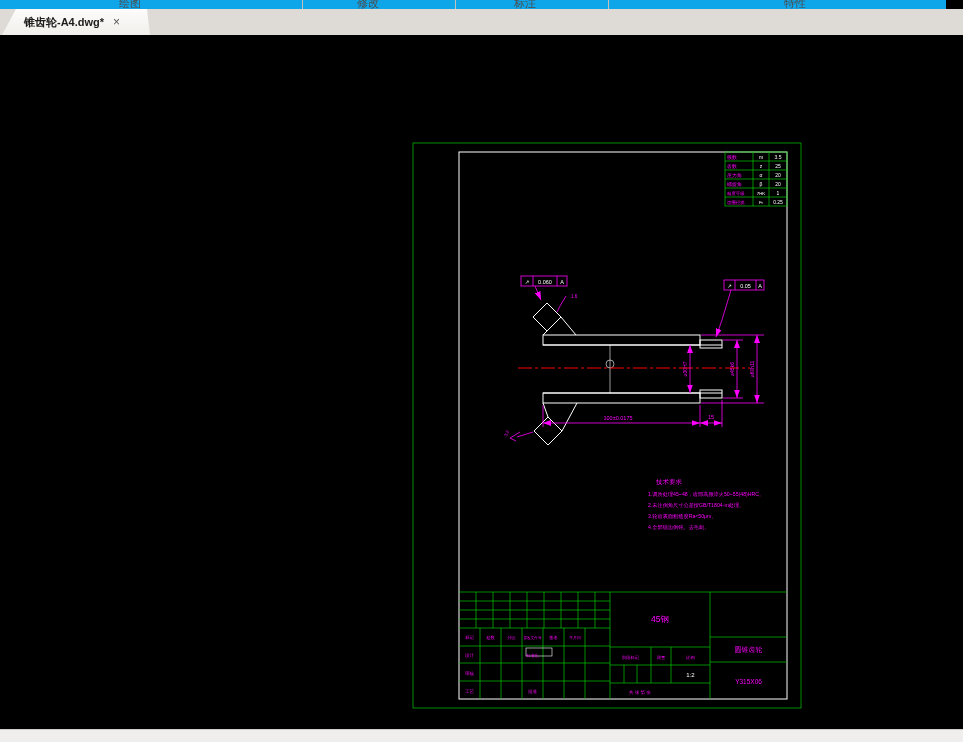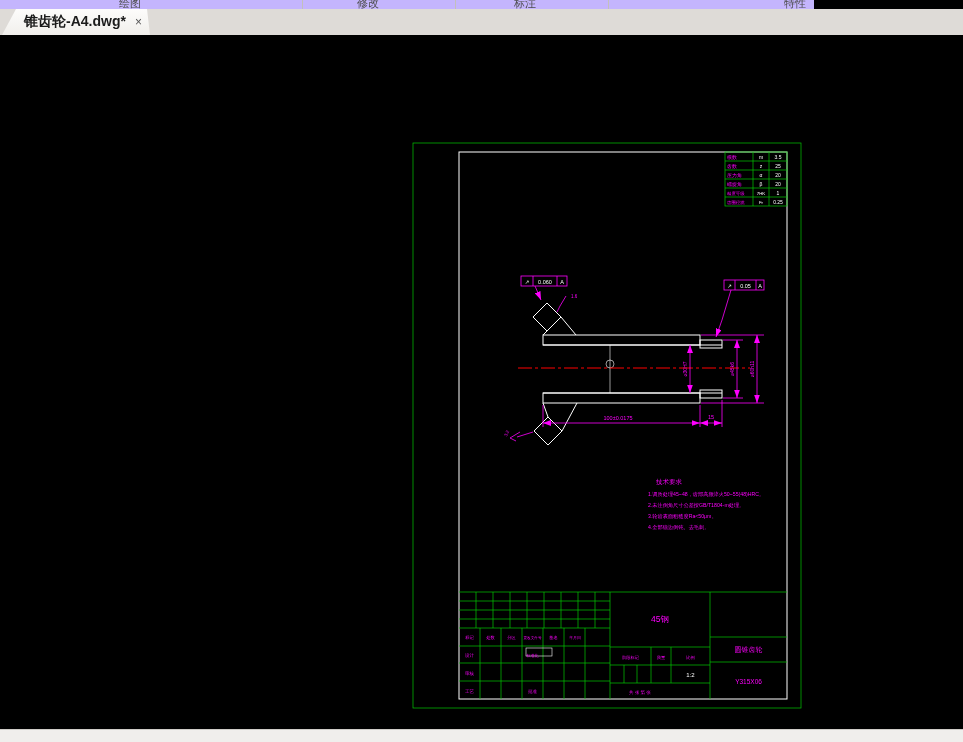--- a/index.html
+++ b/index.html
@@ -1,30 +1,30 @@
 <!DOCTYPE html>
 <html><head>
 <meta charset="utf-8">
 <style>
   html,body{margin:0;padding:0;}
   body{width:963px;height:742px;background:#000;overflow:hidden;position:relative;
        font-family:"Liberation Sans",sans-serif;}
 
   
-  .ribbon{position:absolute;top:0;left:0;width:814px;height:9px;background:#c4b5fd;overflow:hidden;}
+  .ribbon{position:absolute;top:0;left:0;width:946px;height:9px;background:#0ea5e9;overflow:hidden;}
   .rlabel{position:absolute;top:-4px;transform:translateX(-50%);font-size:11px;color:#4d4d4d;white-space:nowrap;}
   .sep{position:absolute;top:0;width:1px;height:9px;background:#c3c0bb;}
 
   
   .tabbar{position:absolute;top:9px;left:0;width:963px;height:26px;background:#dedbd7;}
   .tab{position:absolute;left:2px;top:0;height:26px;width:148px;
        background:linear-gradient(#fdfcfb,#f1efec);
        clip-path:polygon(14px 0, 145px 0, 148px 26px, 0 26px);
        display:flex;align-items:center;padding-left:22px;box-sizing:border-box;}
-  .tab-label{font-size:14px;font-weight:bold;color:#1b1b1b;white-space:nowrap;}
+  .tab-label{font-size:11px;font-weight:bold;color:#1b1b1b;white-space:nowrap;}
   .tab-close{font-size:12px;color:#555;margin-left:9px;line-height:1;}
 
   
   .canvas{position:absolute;top:35px;left:0;width:876px;height:694px;background:#000;}
   svg{font-family:"Liberation Sans",sans-serif;}
   .gln{stroke:#00c800;stroke-width:0.7;fill:none;}
   .wln{stroke:#ffffff;stroke-width:1;fill:none;}
   .wthin{stroke:#ffffff;stroke-width:0.6;fill:none;}
   .mln{stroke:#ff00ff;stroke-width:0.8;fill:none;}
   .mtext{fill:#ff00ff;}

